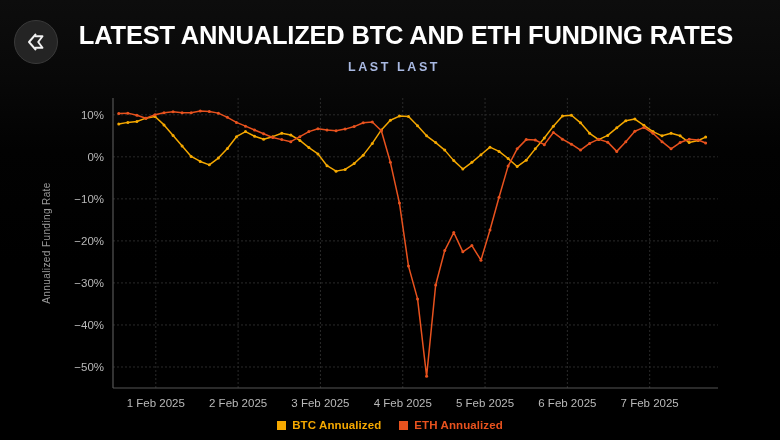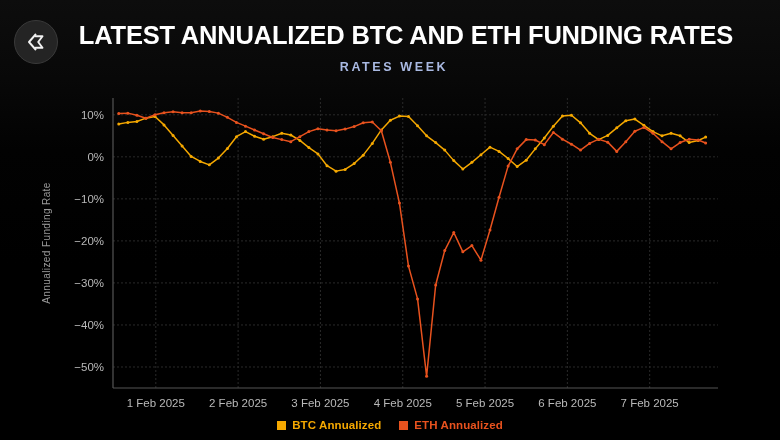--- a/index.html
+++ b/index.html
@@ -65,21 +65,21 @@
 <div id="root">
 
   <div class="logo">
     <svg width="26" height="26" viewBox="0 0 26 26">
       <path d="M13 5 L6 13 L13 21" fill="none" stroke="#f2f2f2" stroke-width="1.9" stroke-linejoin="round"></path>
       <path d="M12.5 7.2 L19.5 7.2 L15.2 13 L19.5 18.8 L12.5 18.8" fill="none" stroke="#f2f2f2" stroke-width="1.9" stroke-linejoin="round" stroke-linecap="round"></path>
     </svg>
   </div>
 
   <div class="title">LATEST ANNUALIZED BTC AND ETH FUNDING RATES</div>
-  <div class="subtitle">RATES WEEK</div>
+  <div class="subtitle">LAST LAST</div>
 
   <div id="chartwrap">
     <svg id="chartsvg" width="780" height="440">
       <g>
           <line x1="113" x2="718" y1="114.81159420289856" y2="114.81159420289856" class="gridline"></line>
           <line x1="113" x2="718" y1="156.84057971014494" y2="156.84057971014494" class="gridline"></line>
           <line x1="113" x2="718" y1="198.8695652173913" y2="198.8695652173913" class="gridline"></line>
           <line x1="113" x2="718" y1="240.89855072463766" y2="240.89855072463766" class="gridline"></line>
           <line x1="113" x2="718" y1="282.92753623188406" y2="282.92753623188406" class="gridline"></line>
           <line x1="113" x2="718" y1="324.95652173913044" y2="324.95652173913044" class="gridline"></line>

